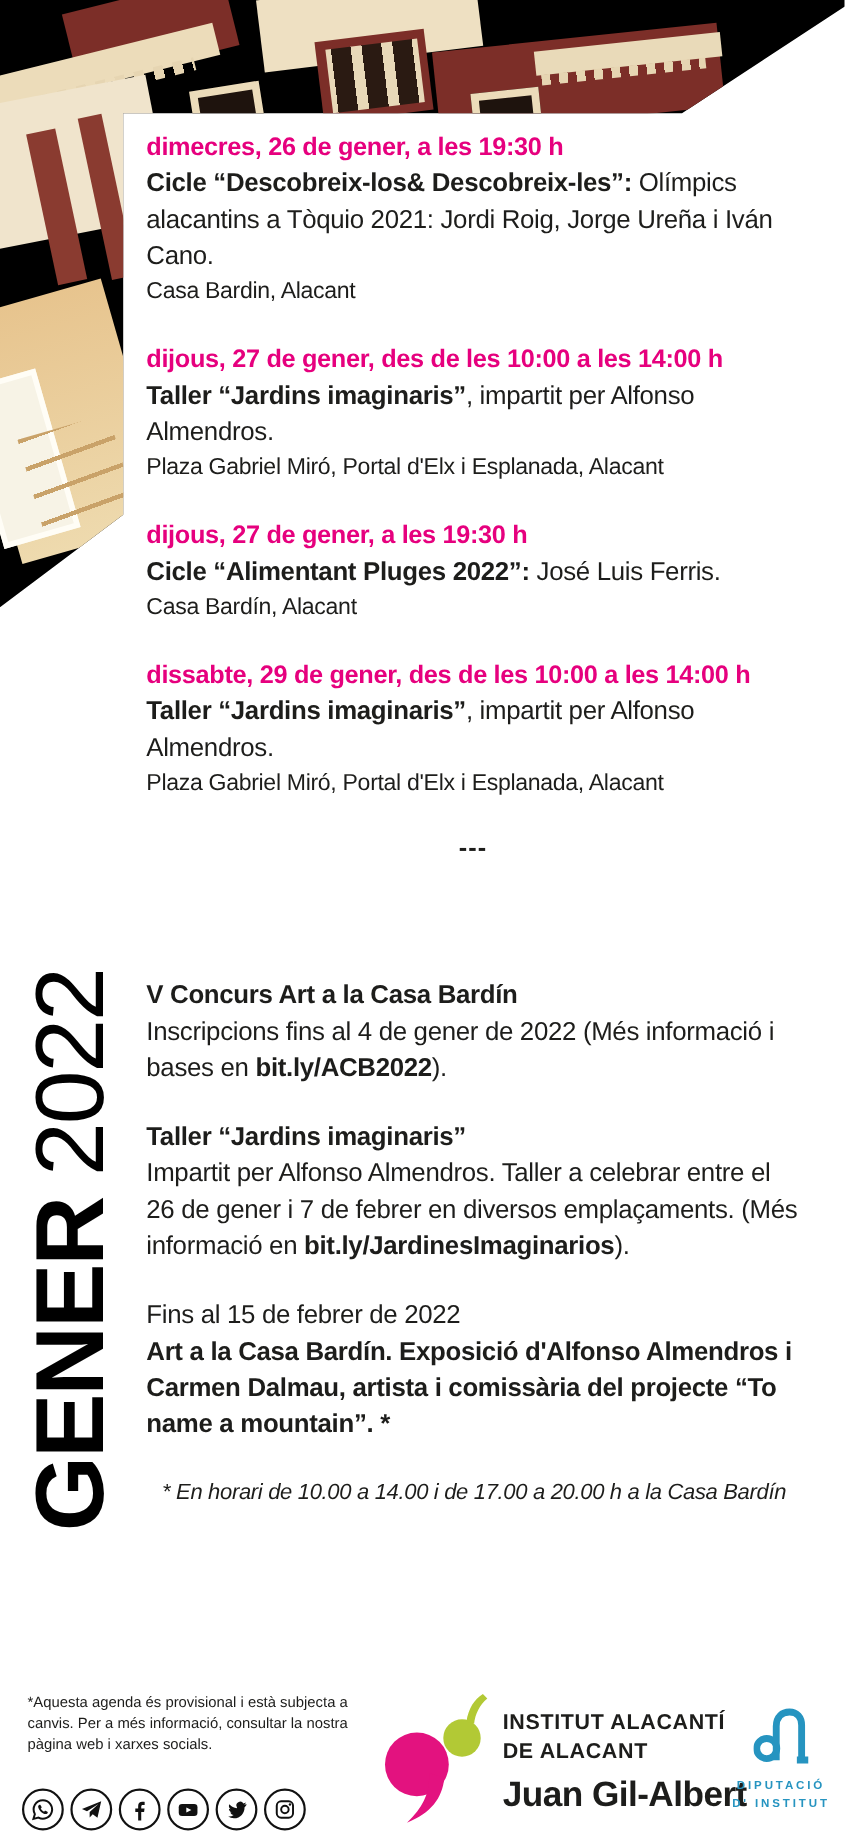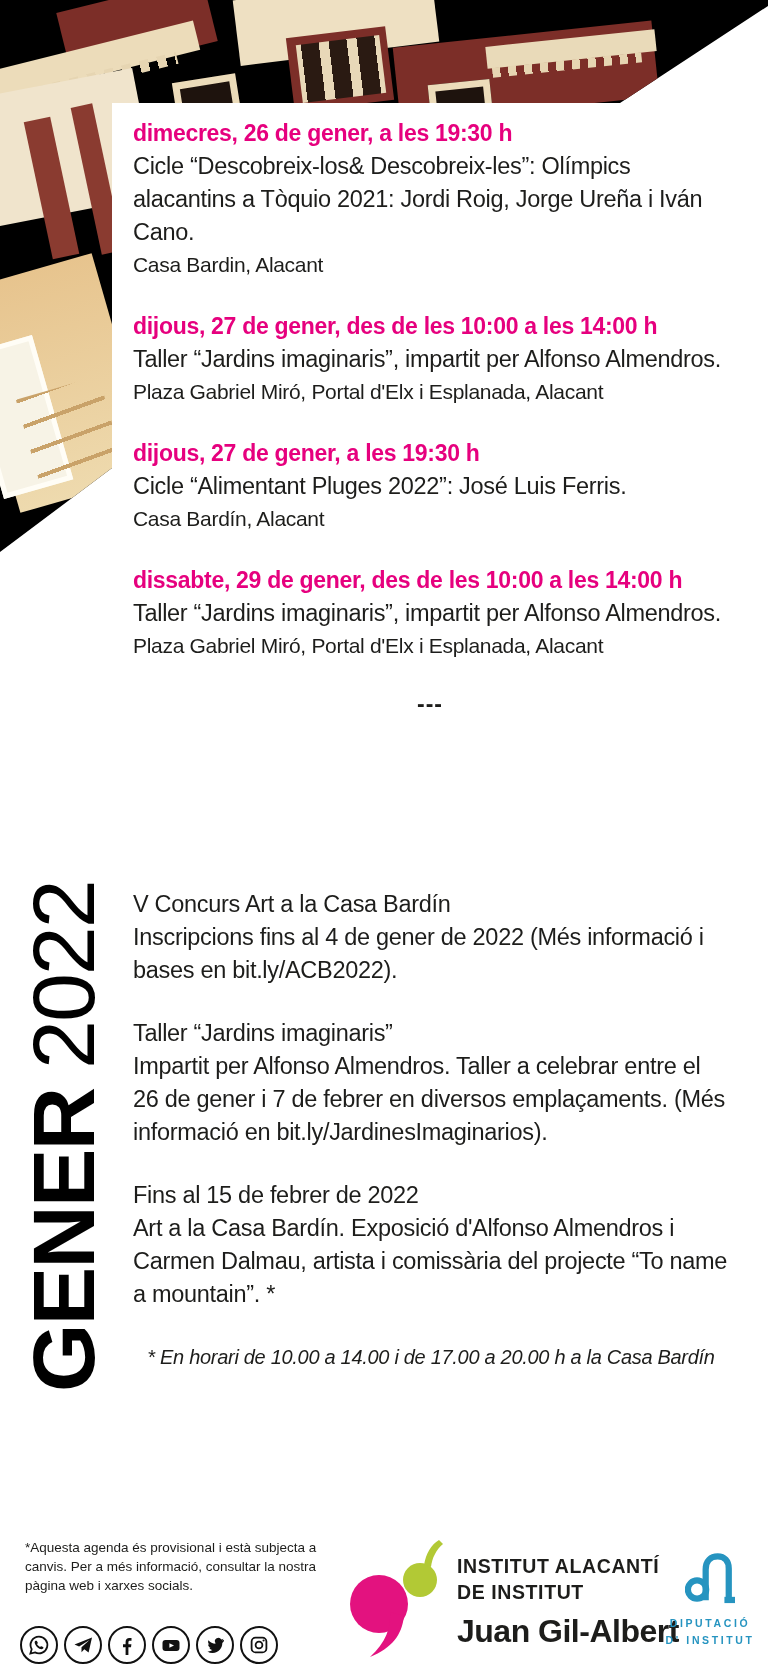--- a/index.html
+++ b/index.html
@@ -2,21 +2,21 @@
 <html><head>
 <meta charset="utf-8">
 <style>
   html,body{margin:0;padding:0;}
   body{
     width:768px;height:1670px;position:relative;overflow:hidden;
     background:#ffffff;color:#1d1d1b;
     font-family:"Liberation Sans","DejaVu Sans",sans-serif;
     -webkit-font-smoothing:antialiased;
   }
-  .b{font-weight:400;}
+  .b{font-weight:700;}
 
   
   #hero{
     position:absolute;left:0;top:0;width:768px;height:560px;background:#000;
     clip-path:polygon(0 0,768px 0,768px 6px,620px 103px,112px 103px,112px 468px,0 552px);
     overflow:hidden;
   }
   #hero div{position:absolute;}
   .s-cornL{left:-30px;top:48px;width:230px;height:30px;background:#ecdcba;transform:rotate(-14deg);}
   .s-dentL{left:-20px;top:76px;width:200px;height:12px;transform:rotate(-14deg);
@@ -196,21 +196,21 @@
 <div class="inst-mark">
   <svg width="104" height="120" viewBox="0 0 104 120">
     <circle cx="31" cy="64" r="29" fill="#e3127f"></circle>
     <path d="M56 76 C54 95 44 108 22 117 C38 102 43 88 42 72 Z" fill="#e3127f"></path>
     <circle cx="72" cy="40" r="17" fill="#b2c935"></circle>
     <path d="M76 25 C78 13 83 5 91 0 L95 4 C88 10 84 18 83 27 Z" fill="#b2c935"></path>
   </svg>
 </div>
 <div class="inst-text">
   <div class="it-caps">INSTITUT ALACANTÍ</div>
-  <div class="it-caps">DE INSTITUT</div>
+  <div class="it-caps">DE ALACANT</div>
   <div class="it-name">Juan Gil-Albert</div>
 </div>
 
 <div class="dip">
   <svg width="50" height="54" viewBox="0 0 52 56">
     <circle cx="12.5" cy="39" r="9.5" fill="none" stroke="#2694c0" stroke-width="6.5"></circle>
     <path d="M21.5 50 V18 C21.5 9 27 4.5 34 4.5 C41 4.5 45.5 9.5 45.5 17 V47" fill="none" stroke="#2694c0" stroke-width="6.5"></path>
     <path d="M41 49.8 H52" fill="none" stroke="#2694c0" stroke-width="6.5"></path>
   </svg>
   <div class="dip-lines">

